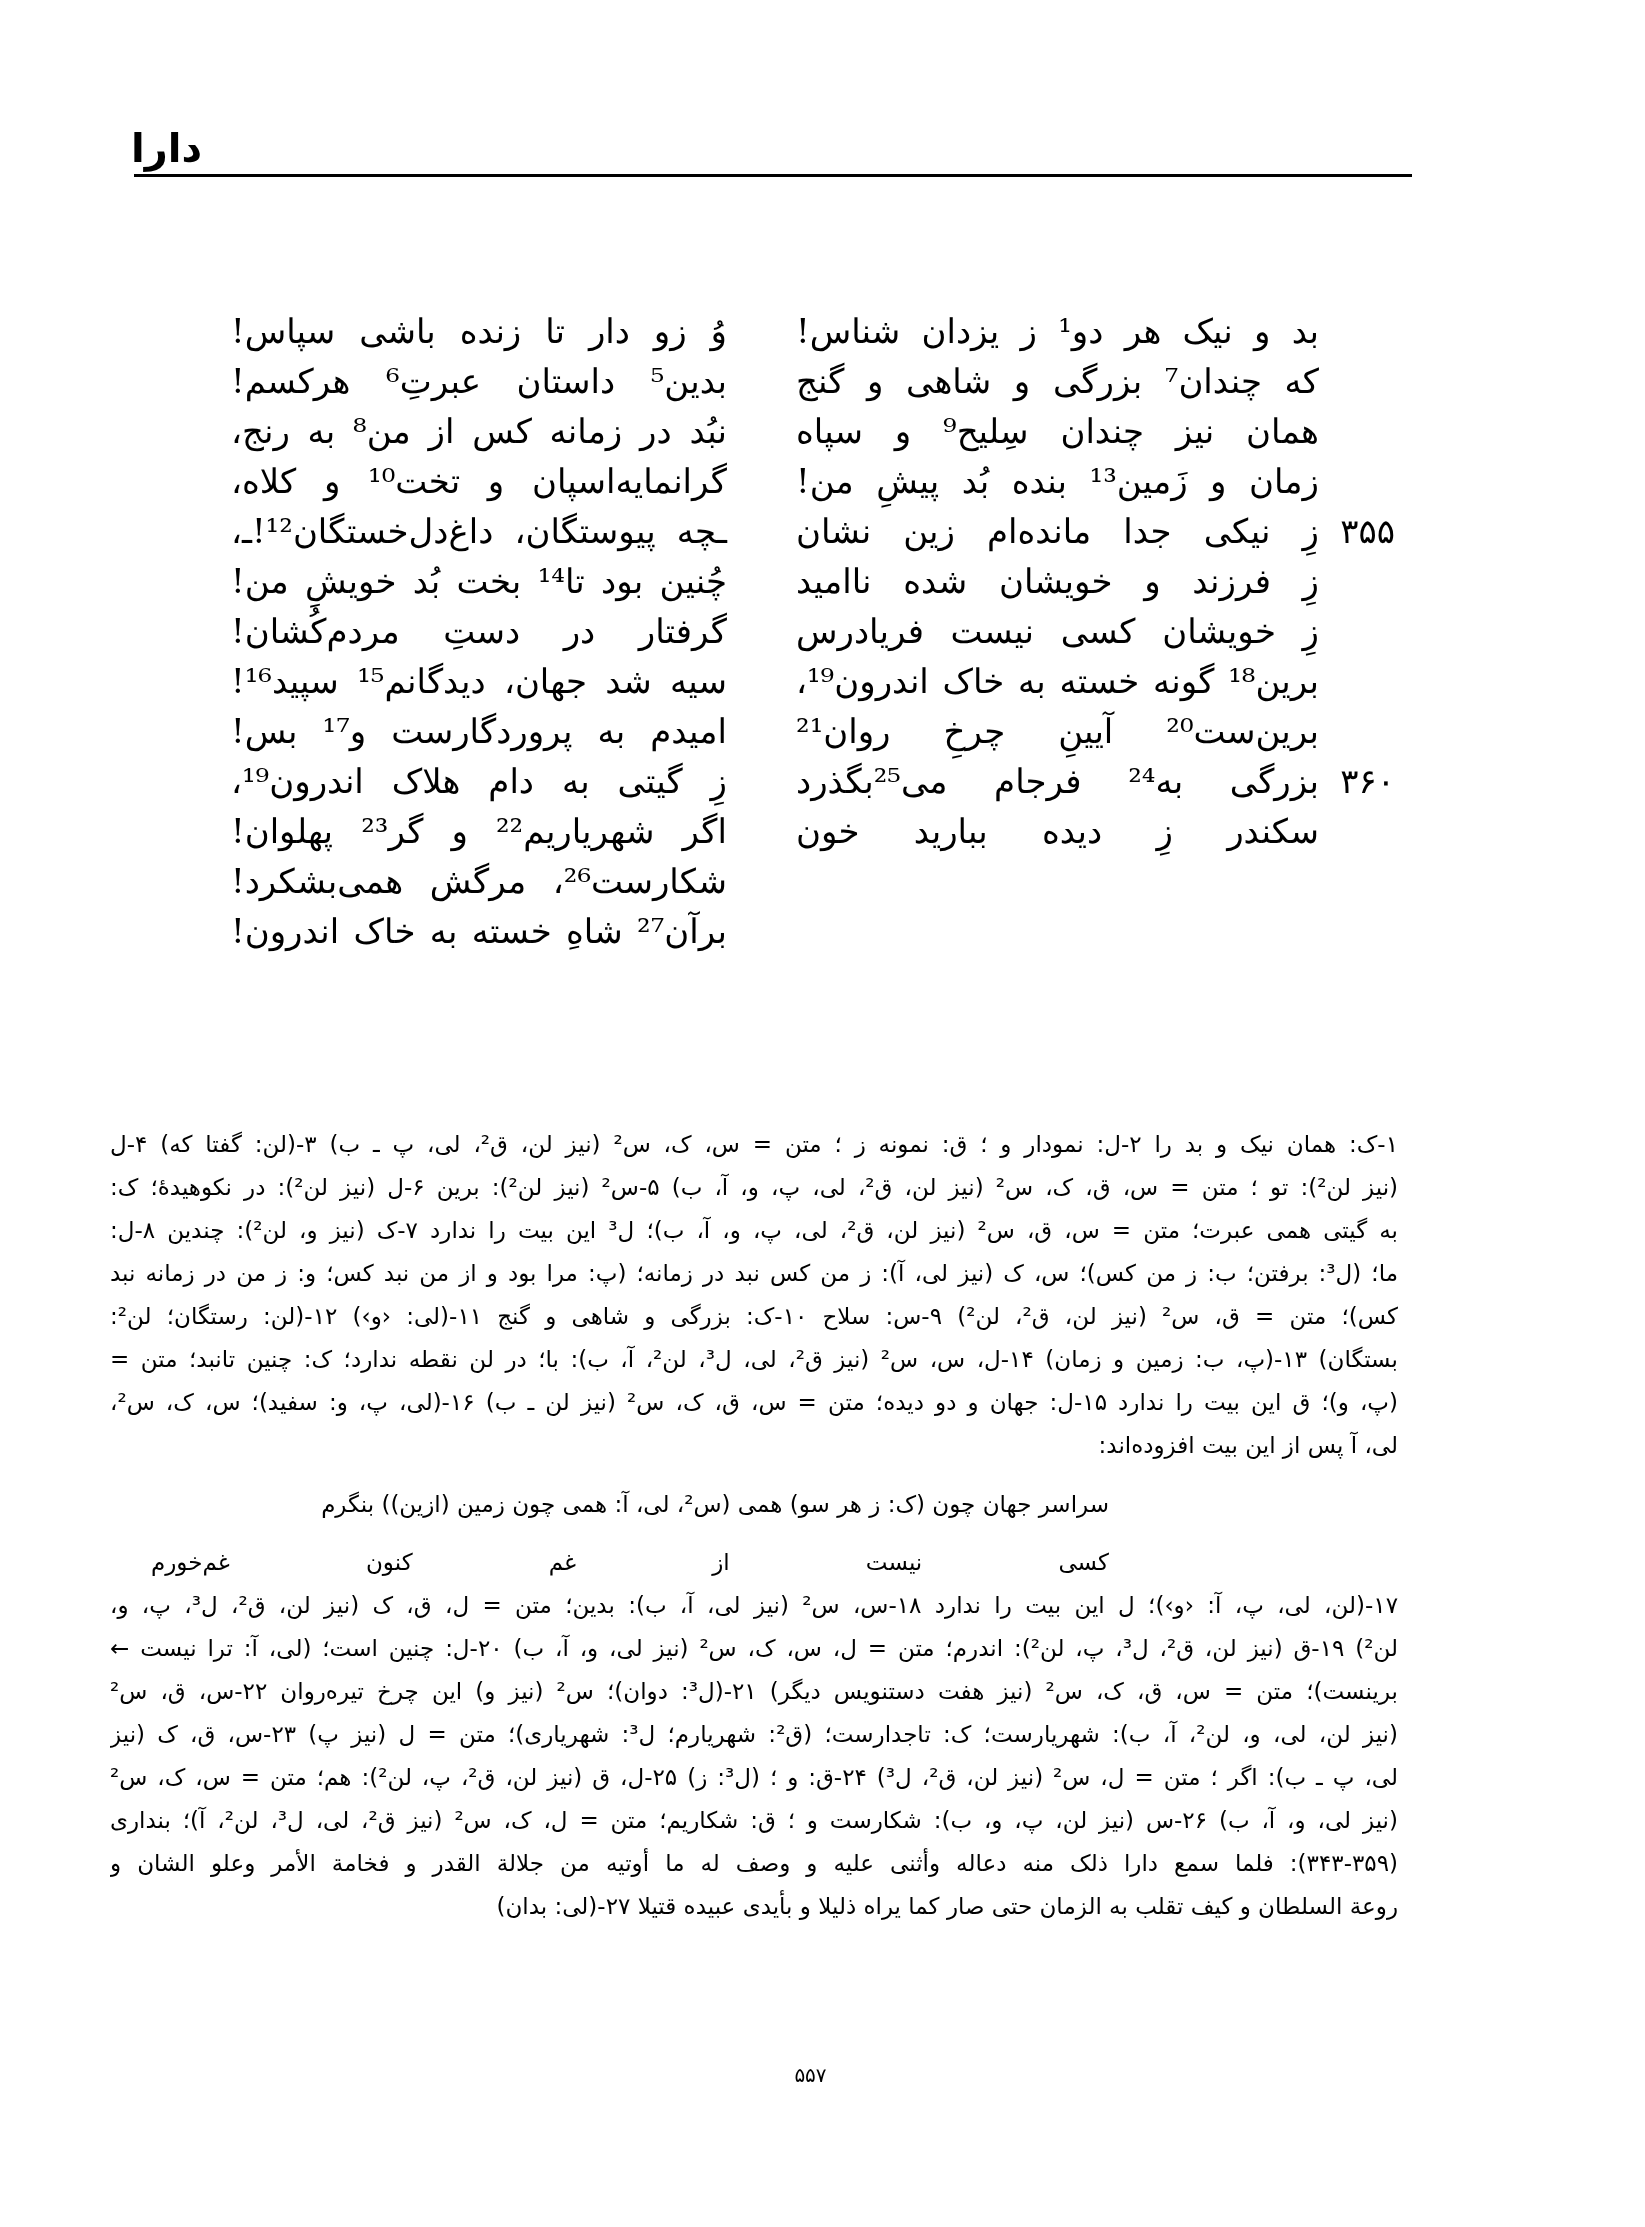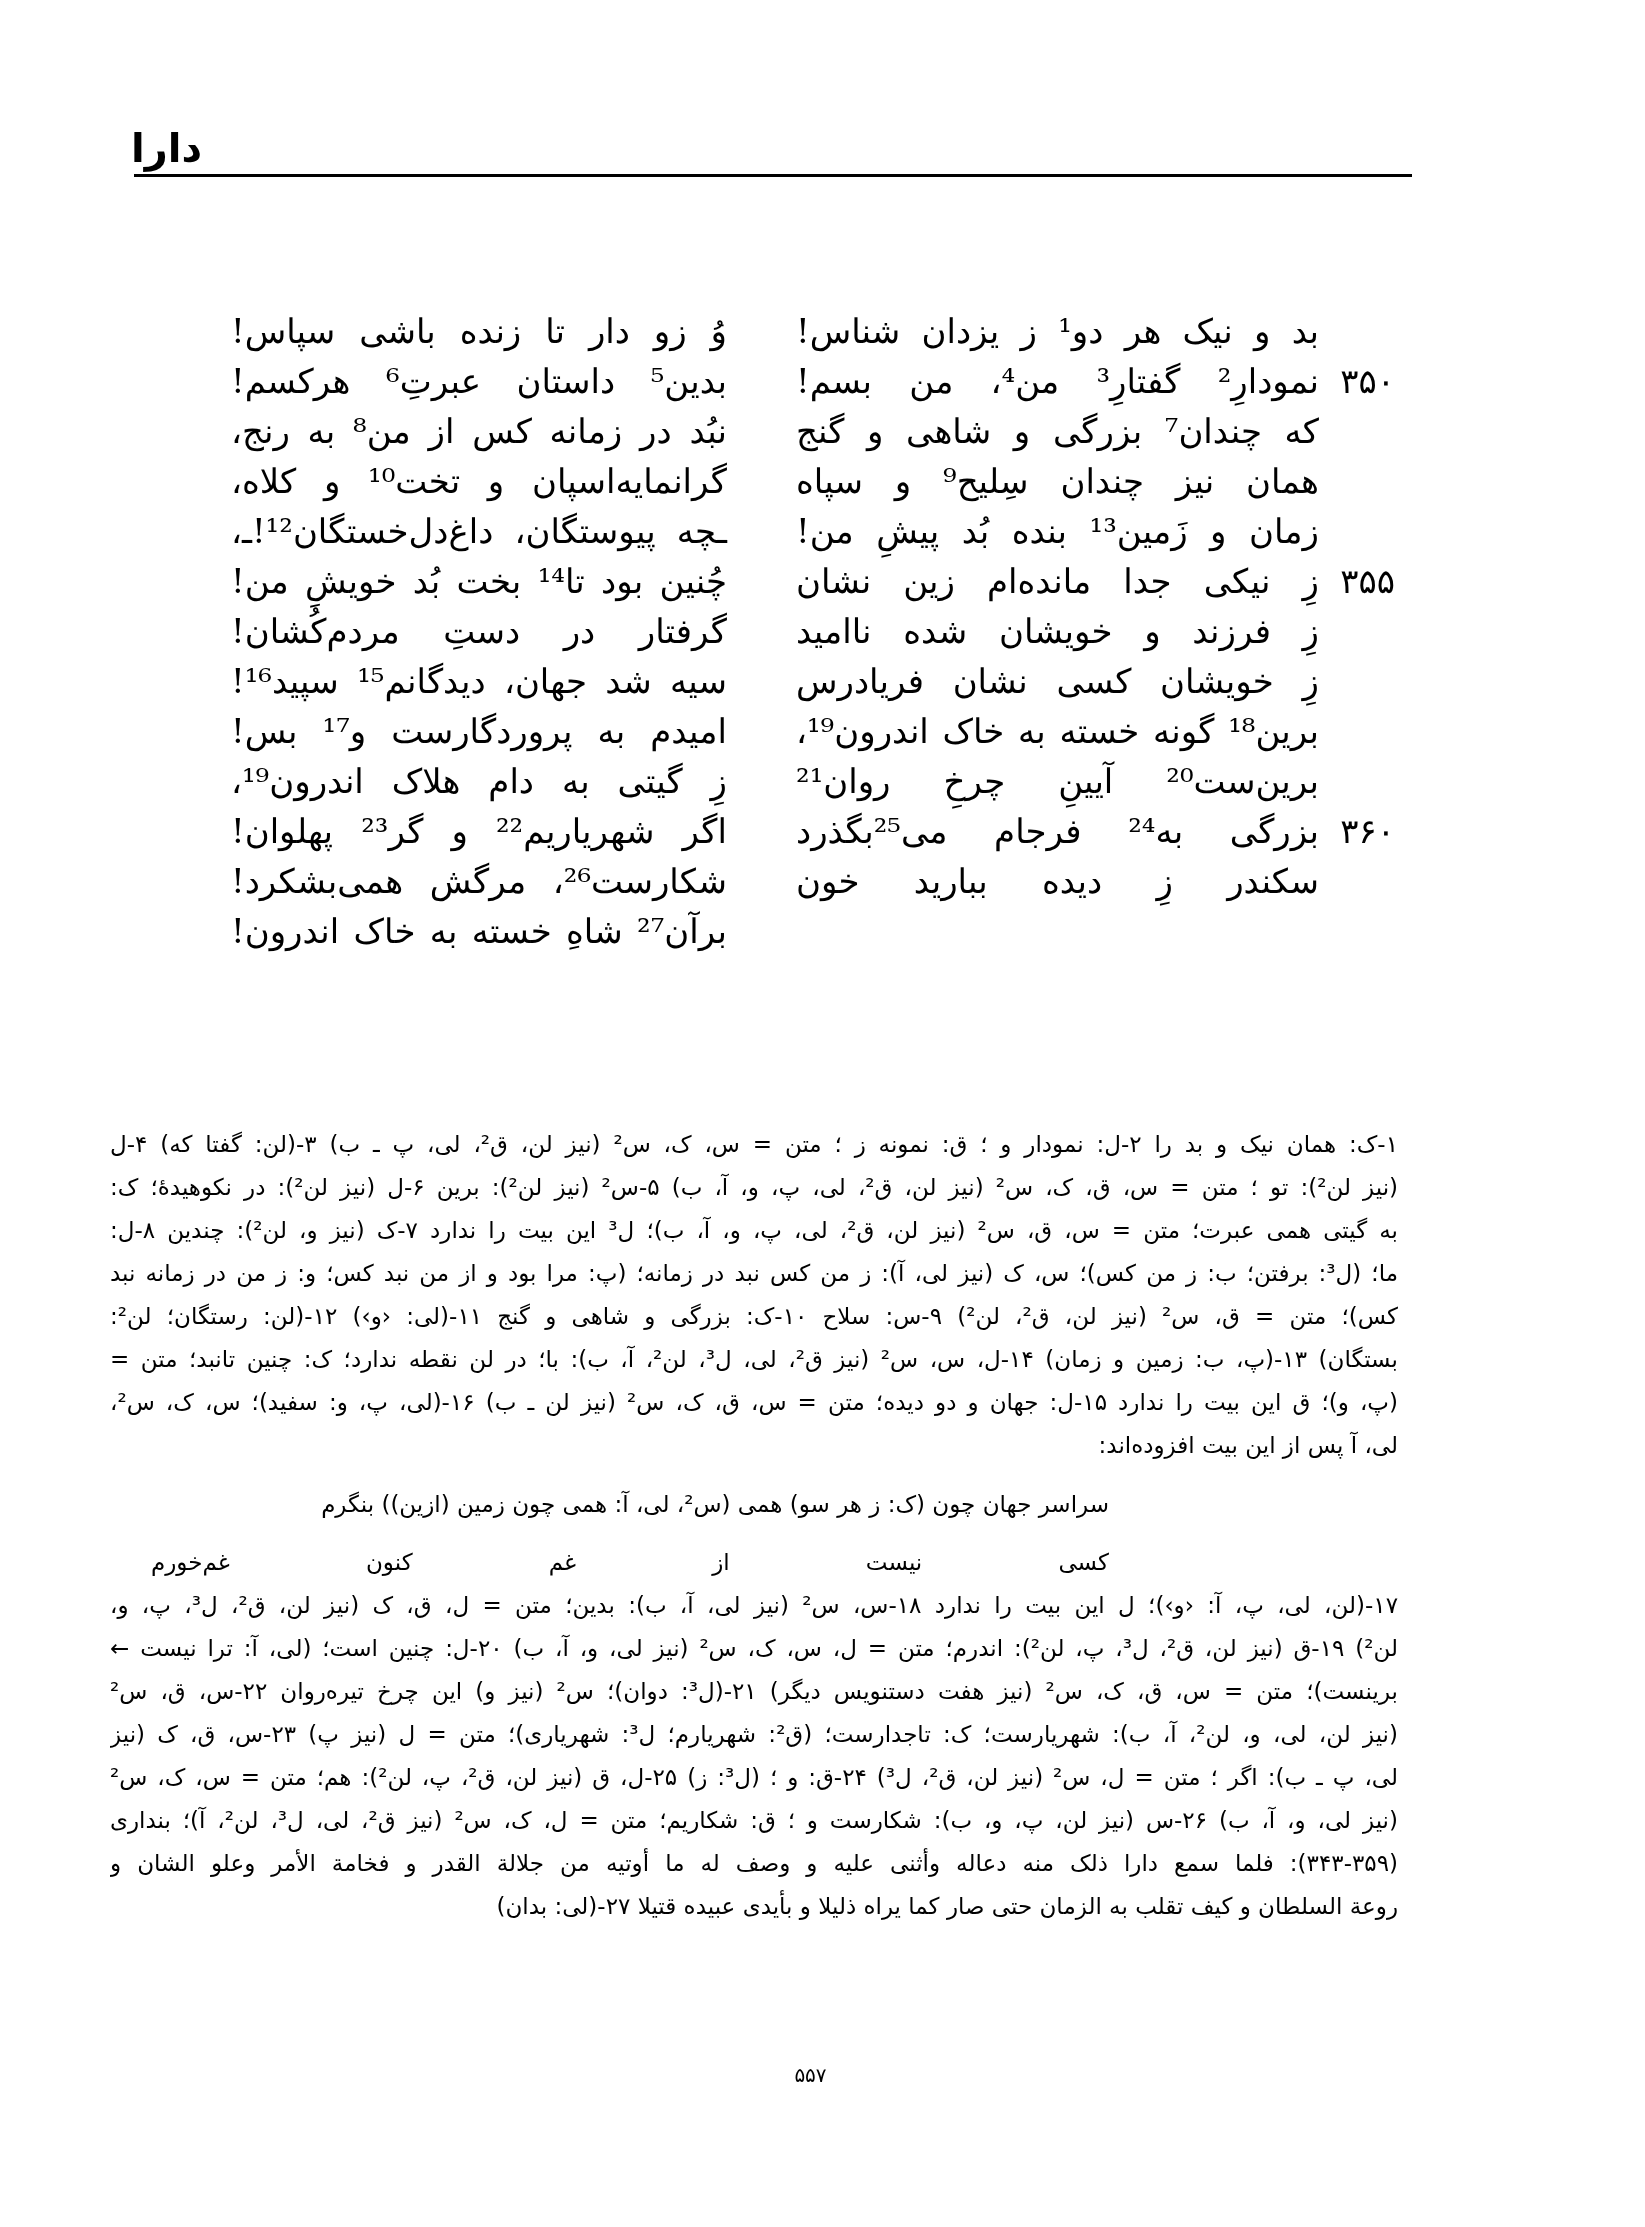--- a/index.html
+++ b/index.html
@@ -25,27 +25,26 @@
 </head>
 <body>
 
 <div>
 
   <div class="running-head">دارا</div>
   <div class="head-rule"></div>
 
   <div class="verse-col right" id="col-right">
       <div class="hemistich"><span>بد و نیک هر دو¹ ز یزدان شناس!</span></div>
-      <div class="hemistich"><span>نمودارِ² گفتارِ³ من⁴، من بسم!</span><span class="line-num">۳۵۰</span></div>
       <div class="hemistich"><span>که چندان⁷ بزرگی و شاهی و گنج</span></div>
       <div class="hemistich"><span>همان نیز چندان سِلیح⁹ و سپاه</span></div>
       <div class="hemistich"><span>زمان و زَمین¹³ بنده بُد پیشِ من!</span></div>
       <div class="hemistich"><span>زِ نیکی جدا مانده‌ام زین نشان</span><span class="line-num">۳۵۵</span></div>
       <div class="hemistich"><span>زِ فرزند و خویشان شده ناامید</span></div>
-      <div class="hemistich"><span>زِ خویشان کسی نشان فریادرس</span></div>
+      <div class="hemistich"><span>زِ خویشان کسی نیست فریادرس</span></div>
       <div class="hemistich"><span>برین¹⁸ گونه خسته به خاک اندرون¹⁹،</span></div>
       <div class="hemistich"><span>برین‌ست²⁰ آیینِ چرخِ روان²¹</span></div>
       <div class="hemistich"><span>بزرگی به²⁴ فرجام می²⁵بگذرد</span><span class="line-num">۳۶۰</span></div>
       <div class="hemistich gap-before"><span>سکندر زِ دیده ببارید خون</span></div>
     </div>
   <div class="verse-col left" id="col-left">
       <div class="hemistich"><span>وُ زو دار تا زنده باشی سپاس!</span></div>
       <div class="hemistich"><span>بدین⁵ داستان عبرتِ⁶ هرکسم!</span></div>
       <div class="hemistich"><span>نبُد در زمانه کس از من⁸ به رنج،</span></div>
       <div class="hemistich"><span>گرانمایه‌اسپان و تخت¹⁰ و کلاه،</span></div>

